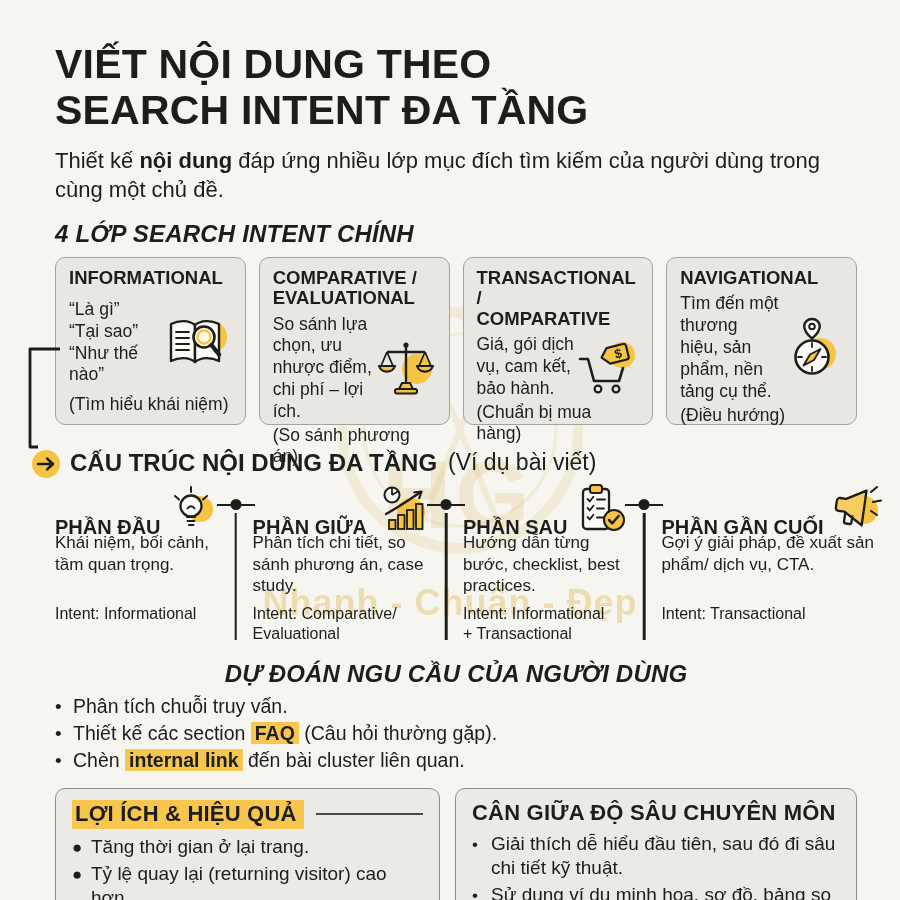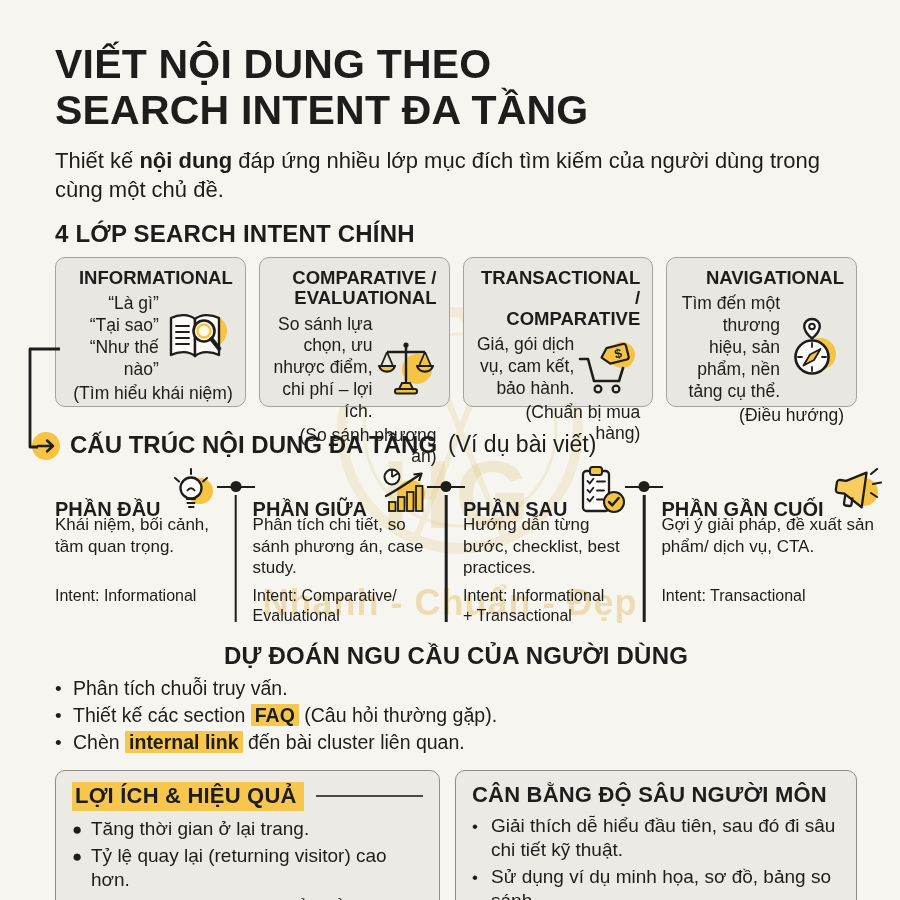--- a/index.html
+++ b/index.html
@@ -27,24 +27,24 @@
   .wm-tagline{
     position:absolute;left:180px;top:582px;width:540px;text-align:center;
     font-size:36px;font-weight:800;color:#e0bc5e;opacity:.42;letter-spacing:1px;
   }
   .content{position:relative;z-index:1;}
   
   .title{font-size:41px;line-height:1.12;font-weight:800;letter-spacing:.2px;}
   .subtitle{margin-top:12px;font-size:22px;line-height:1.32;max-width:810px;}
   .subtitle b{font-weight:800;}
   
-  .h-section{font-size:24px;font-weight:800;letter-spacing:.2px;}
+  .h-section{font-size:24px;font-weight:800;letter-spacing:.2px;font-style:italic;}
   .h1{margin-top:16px;}
   
-  .cards-row{display:flex;gap:13px;margin-top:9px;height:150px;text-align:right;}
+  .cards-row{display:flex;gap:13px;margin-top:9px;height:168px;}
   .card{
     flex:1 1 0;background:#e9e7e2;border:1.6px solid #a5a39d;border-radius:10px;
     padding:10px 12px 9px 13px;box-sizing:border-box;display:flex;flex-direction:column;
   }
   .card-title{font-size:18.5px;font-weight:800;line-height:1.1;white-space:pre-line;margin-bottom:5px;}
   .card-mid{display:flex;align-items:center;gap:2px;flex:1;}
   .card-body{font-size:17.5px;line-height:1.25;white-space:pre-line;flex:1;}
   .card-icon{flex:0 0 auto;}
   .card-note{font-size:17.5px;margin-top:2px;}
   
@@ -339,21 +339,21 @@
           <div class="bbox-bullet">
               <span class="b-dot">●</span>
               <span>Cải thiện khả năng chuyển đổi.</span>
             </div>
 
         </div>
       </div>
 
       <div class="bbox bbox-right">
         <div class="bbox-title-row">
-          <span class="bbox-title">CÂN BẰNG ĐỘ SÂU NGƯỜI MÔN</span>
+          <span class="bbox-title">CÂN GIỮA ĐỘ SÂU CHUYÊN MÔN</span>
         </div>
         <div class="bbox-bullets">
           <div class="bbox-bullet">
               <span class="b-dot">•</span>
               <span>Giải thích dễ hiểu đầu tiên, sau đó đi sâu chi tiết kỹ thuật.</span>
             </div>
           <div class="bbox-bullet">
               <span class="b-dot">•</span>
               <span>Sử dụng ví dụ minh họa, sơ đồ, bảng so sánh.</span>
             </div>

